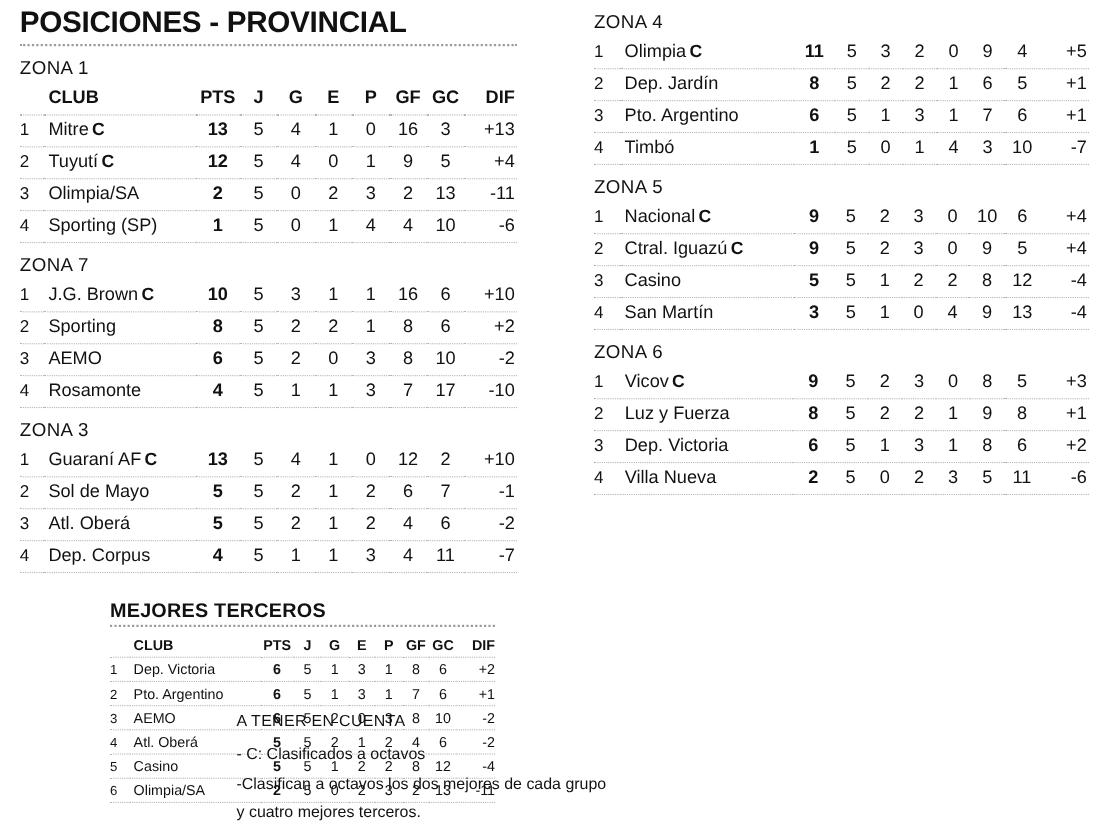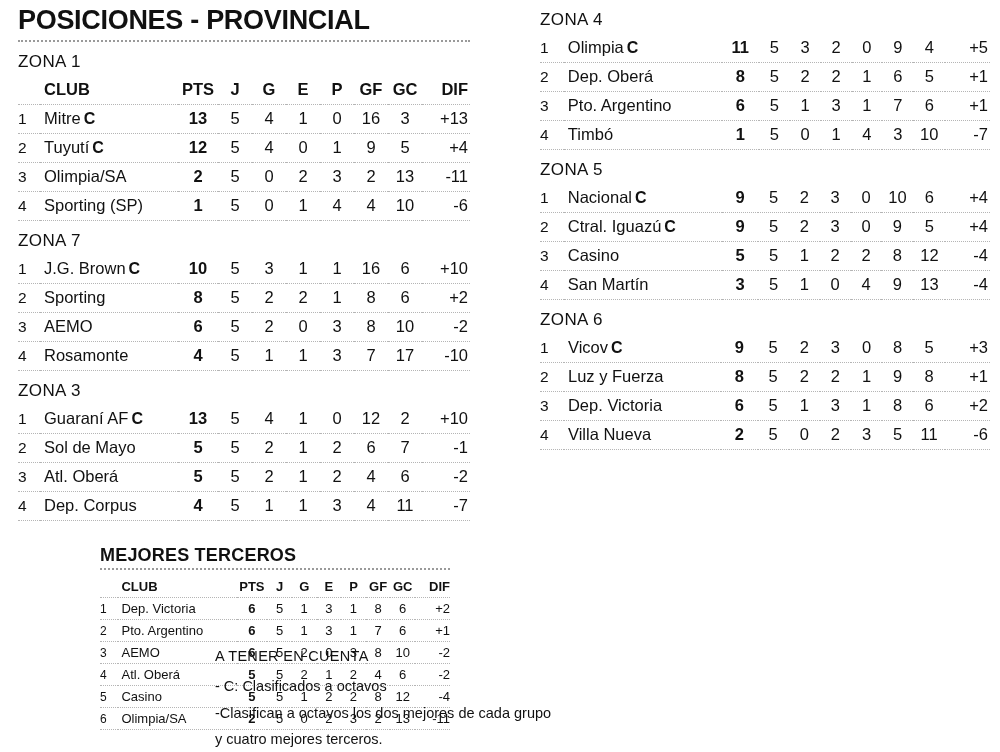--- a/index.html
+++ b/index.html
@@ -331,21 +331,21 @@
                 <td class="c-num">5</td>
                 <td class="c-num">3</td>
                 <td class="c-num">2</td>
                 <td class="c-num">0</td>
                 <td class="c-num">9</td>
                 <td class="c-num">4</td>
                 <td class="c-dif">+5</td>
               </tr>
               <tr>
                 <td class="c-pos">2</td>
-                <td class="c-club"><span>Dep. Oberá</span></td>
+                <td class="c-club"><span>Dep. Jardín</span></td>
                 <td class="c-pts">8</td>
                 <td class="c-num">5</td>
                 <td class="c-num">2</td>
                 <td class="c-num">2</td>
                 <td class="c-num">1</td>
                 <td class="c-num">6</td>
                 <td class="c-num">5</td>
                 <td class="c-dif">+1</td>
               </tr>
               <tr>

